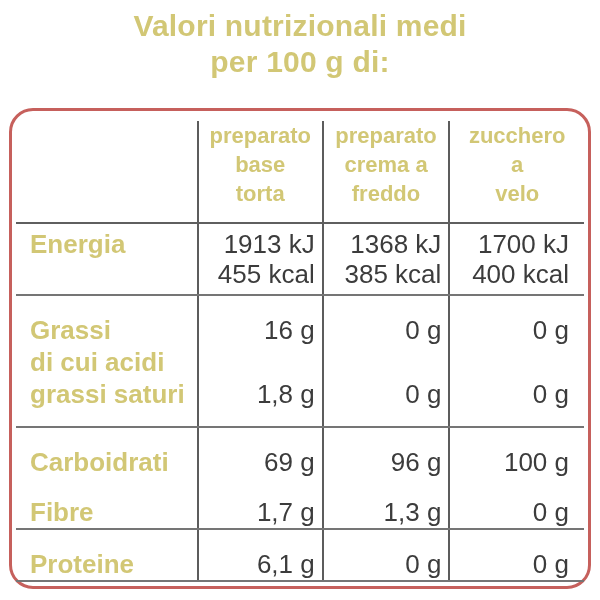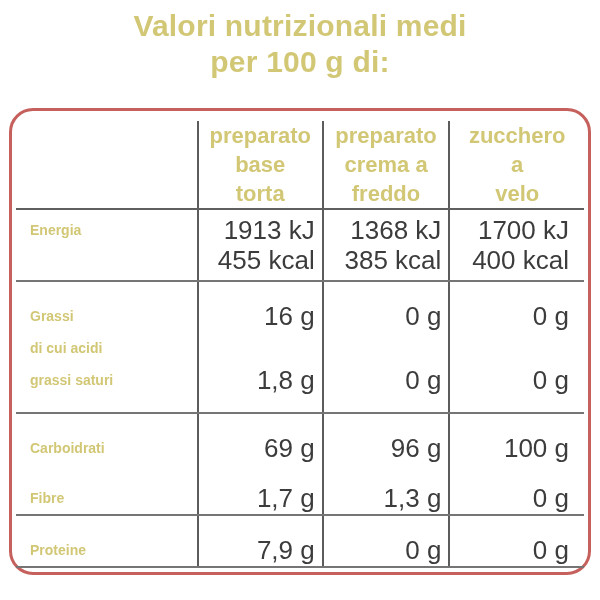--- a/index.html
+++ b/index.html
@@ -44,31 +44,31 @@
 
   th, td { margin: 0; padding: 0; }
 
   .hd {
     color: #d2c775;
     font-weight: 700;
     font-size: 22px;
     line-height: 29px;
     text-align: center;
     white-space: pre-line;
-    padding-bottom: 0;
+    padding-bottom: 14px;
     vertical-align: top;
   }
   thead th { border-bottom: 2px solid #5f5f5f; }
 
   .c1, .c2, .c3 { border-left: 2px solid #5c5c5c; }
 
   .lbl {
     color: #d2c775;
     font-weight: 700;
-    font-size: 14px;
+    font-size: 26px;
     text-align: left;
     padding-left: 14px;
     white-space: pre-line;
   }
   .val {
     color: #3c3c3c;
     font-size: 26px;
     text-align: right;
     white-space: pre-line;
   }
@@ -146,21 +146,21 @@
           <td class="val c3">100 g</td>
         </tr>
         <tr class="r-line sep">
           <td class="lbl">Fibre</td>
           <td class="val c1">1,7 g</td>
           <td class="val c2">1,3 g</td>
           <td class="val c3">0 g</td>
         </tr>
         <tr class="r-line sep">
           <td class="lbl">Proteine</td>
-          <td class="val c1">7,9 g</td>
+          <td class="val c1">6,1 g</td>
           <td class="val c2">0 g</td>
           <td class="val c3">0 g</td>
         </tr>
       </tbody>
     </table>
   </div>
 
 </div>
 
 </body></html>

